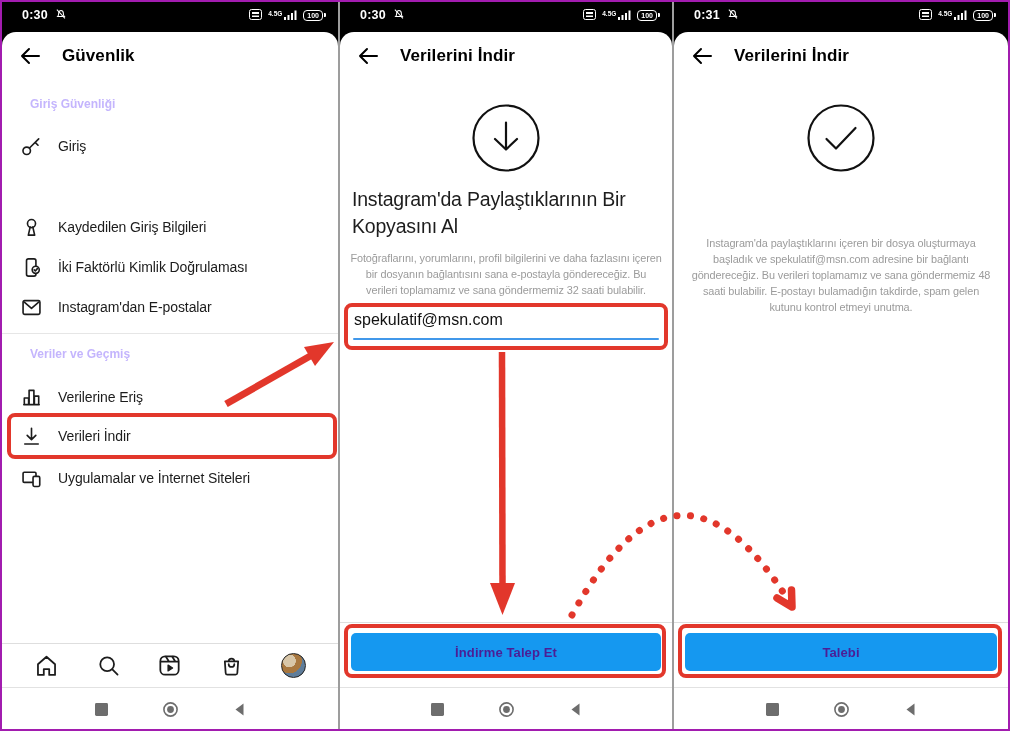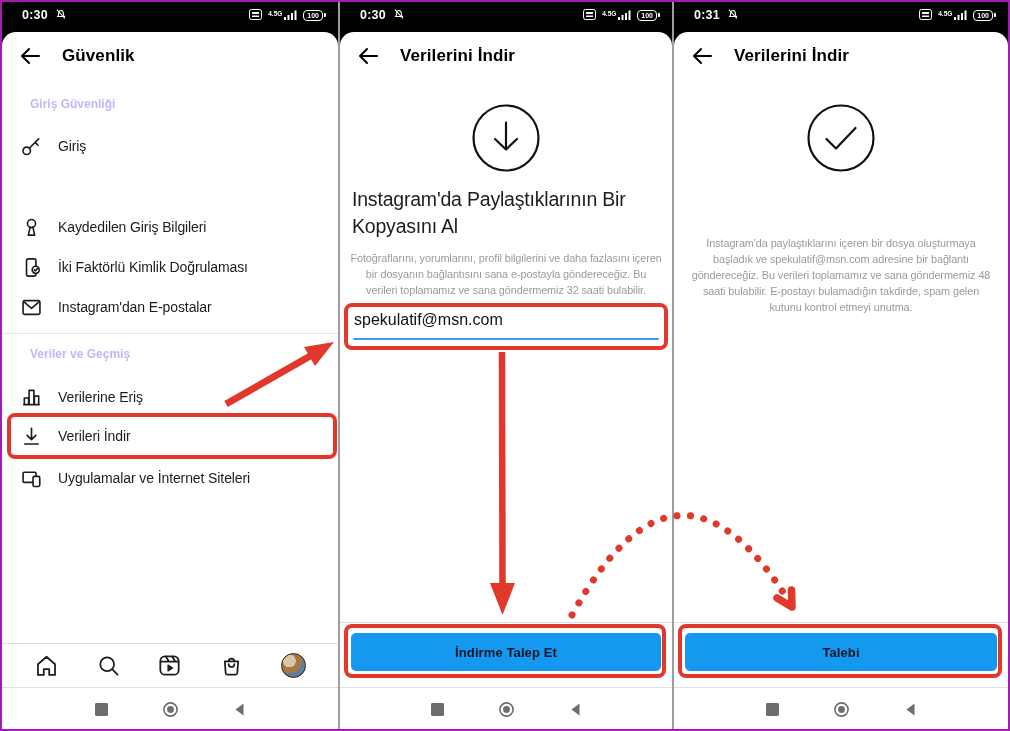--- a/index.html
+++ b/index.html
@@ -46,21 +46,21 @@
   .andnav{position:absolute;left:0;right:0;top:685px;height:42px;background:#fff;border-top:1px solid #e2e2e2;display:flex;align-items:center;justify-content:center;gap:52px;}
   .andnav .ai{width:17px;height:17px;cursor:pointer;display:inline-flex;}
 
   
   .hero{position:absolute;top:100px;width:72px;height:72px;}
   .hero svg{width:100%;height:100%;fill:none;stroke:#111;stroke-width:2.2;stroke-linecap:round;stroke-linejoin:round;}
   .bigtitle{position:absolute;left:0;right:0;text-align:left;color:#1d1d1d;font-weight:400;}
   .graybody{position:absolute;left:0;right:0;text-align:center;color:#9b9b9b;font-size:10.9px;line-height:16px;letter-spacing:-0.1px;}
   .emailtxt{position:absolute;left:14px;top:309px;font-size:16px;color:#111;cursor:text;}
   .emailline{position:absolute;left:13px;top:336px;height:2px;background:#4198ea;border-radius:1px;}
-  .bluebtn{position:absolute;height:38px;border-radius:5px;background:#1598f0;color:#0f172a;font-size:13px;font-weight:700;display:flex;align-items:center;justify-content:center;cursor:pointer;letter-spacing:.1px;}
+  .bluebtn{position:absolute;height:38px;border-radius:5px;background:#1598f0;color:#4c1d95;font-size:13px;font-weight:700;display:flex;align-items:center;justify-content:center;cursor:pointer;letter-spacing:.1px;}
 
   
   .hlbox{position:absolute;border:4px solid #e2372b;border-radius:8px;z-index:40;pointer-events:none;}
   #anno{position:absolute;left:0;top:0;z-index:45;pointer-events:none;}
 </style>
 </head>
 <body>
 
 <div class="canvas">
 

